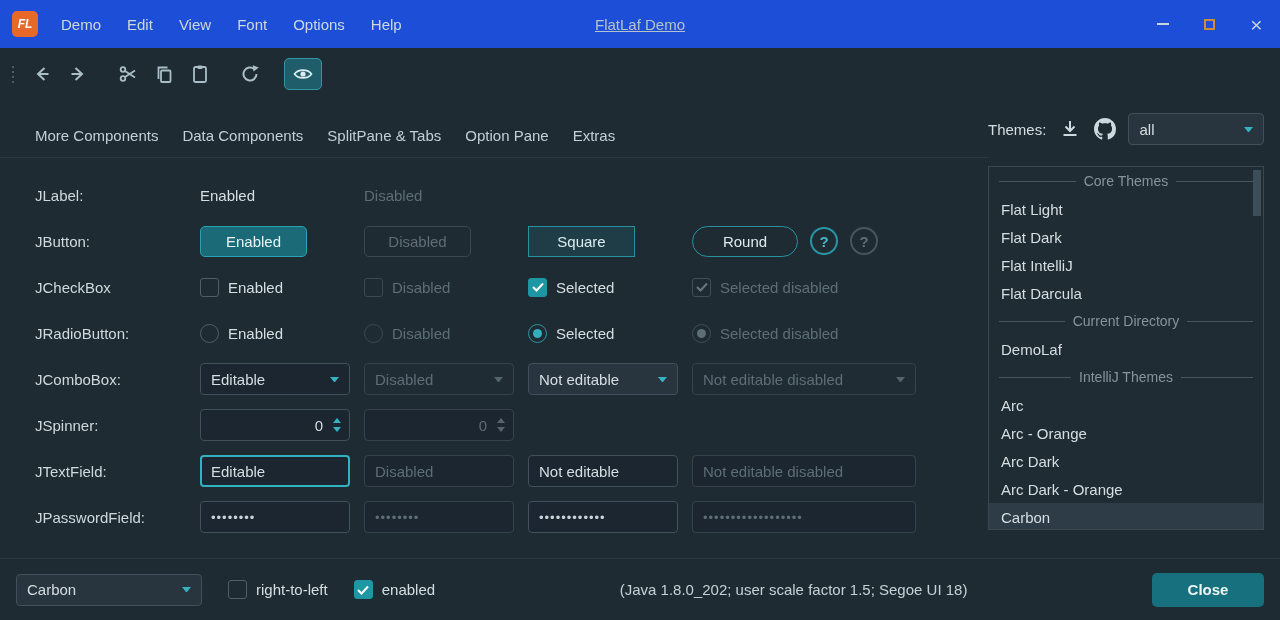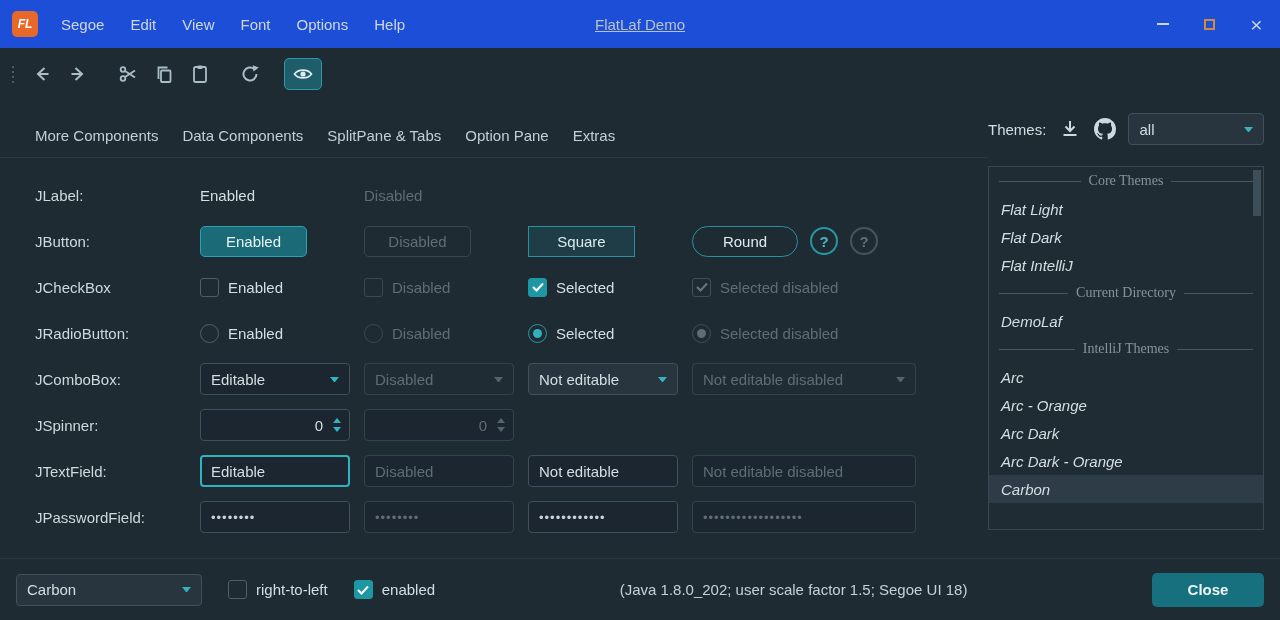--- a/index.html
+++ b/index.html
@@ -98,43 +98,43 @@
   .tf { height: 32px; width: 150px; border: 1px solid #41505a; border-radius: 4px; background: #1b2630; display: flex; align-items: center; padding: 0 10px; color: #d5dee2; }
   .tf-focused { border: 2px solid #2fb3c1; padding: 0 9px; }
   .tf-disabled { border-color: #36434b; color: #5d6e76; }
   .tf-wide { width: 224px; }
   .pw { letter-spacing: 1px; font-size: 13px; color: #c9d4d9; }
   .pw-dis { color: #5d6e76; }
 
   
   .right-col { width: 292px; padding-right: 16px; }
   .themes-panel { width: 276px; height: 364px; margin-top: 8px; border: 1px solid #39474f; background: #202c34; position: relative; overflow: hidden; }
-  .theme-sep { height: 28px; display: flex; align-items: center; gap: 8px; padding: 0 10px; color: #84949c; font-size: 14px; font-family: Liberation Serif, serif; }
+  .theme-sep { height: 28px; display: flex; align-items: center; gap: 8px; padding: 0 10px; color: #84949c; font-size: 14px; }
   .theme-sep .line { flex: 1; height: 1px; background: #48565e; }
-  .theme-item { height: 28px; display: flex; align-items: center; padding: 0 12px; color: #d5dee2; font-style: italic; }
+  .theme-item { height: 28px; display: flex; align-items: center; padding: 0 12px; color: #d5dee2; }
   .theme-item.selected { background: #2d3c46; }
   .scroll-thumb { position: absolute; top: 3px; right: 2px; width: 8px; height: 46px; background: #3d4e58; }
 
   
   .bottombar { flex: 0 0 62px; border-top: 1px solid #2b3841; display: flex; align-items: center; padding: 0 16px; gap: 26px; }
   .bottom-combo { width: 186px; }
   .status { flex: 1; text-align: center; color: #c6d1d6; }
   .close-btn { min-width: 112px; height: 34px; background: #17707e; color: #eef6f7; font-weight: 700; display: flex; align-items: center; justify-content: center; border-radius: 5px; }
 
   svg { display: block; }
 </style>
 </head>
 <body>
 
 <div class="window">
 
   <div class="titlebar">
     <div class="logo">FL</div>
     <div class="menus">
-      <span class="menu-item">Segoe</span>
+      <span class="menu-item">Demo</span>
       <span class="menu-item">Edit</span>
       <span class="menu-item">View</span>
       <span class="menu-item">Font</span>
       <span class="menu-item">Options</span>
       <span class="menu-item">Help</span>
     </div>
     <div class="win-title">FlatLaf Demo</div>
     <div class="win-controls">
       <div class="win-btn">
           <span class="min-glyph"></span>
@@ -401,20 +401,21 @@
     <div class="right-col">
       <div class="themes-panel">
         <div class="theme-sep">
             <span class="line"></span>
             <span>Core Themes</span>
             <span class="line"></span>
           </div>
         <div class="theme-item">Flat Light</div>
         <div class="theme-item">Flat Dark</div>
         <div class="theme-item">Flat IntelliJ</div>
+        <div class="theme-item">Flat Darcula</div>
         <div class="theme-sep">
             <span class="line"></span>
             <span>Current Directory</span>
             <span class="line"></span>
           </div>
         <div class="theme-item">DemoLaf</div>
         <div class="theme-sep">
             <span class="line"></span>
             <span>IntelliJ Themes</span>
             <span class="line"></span>

